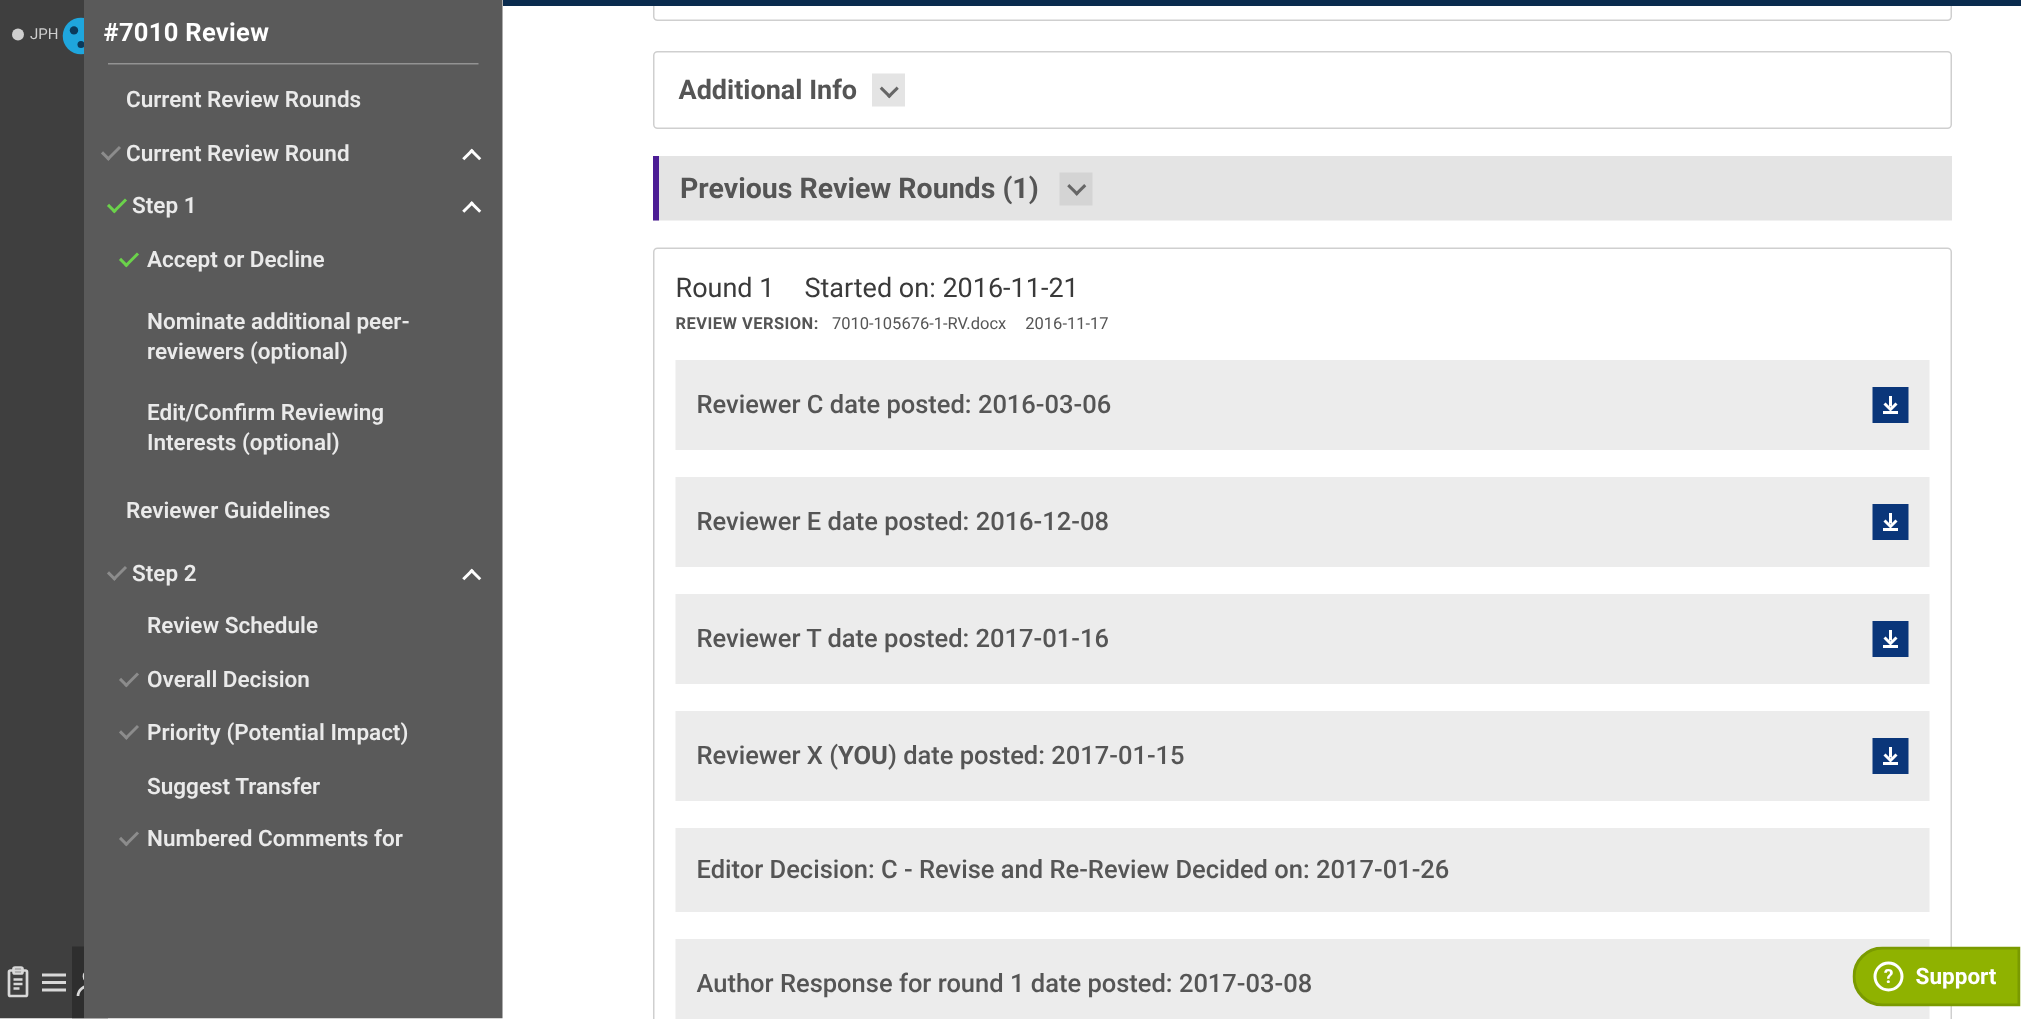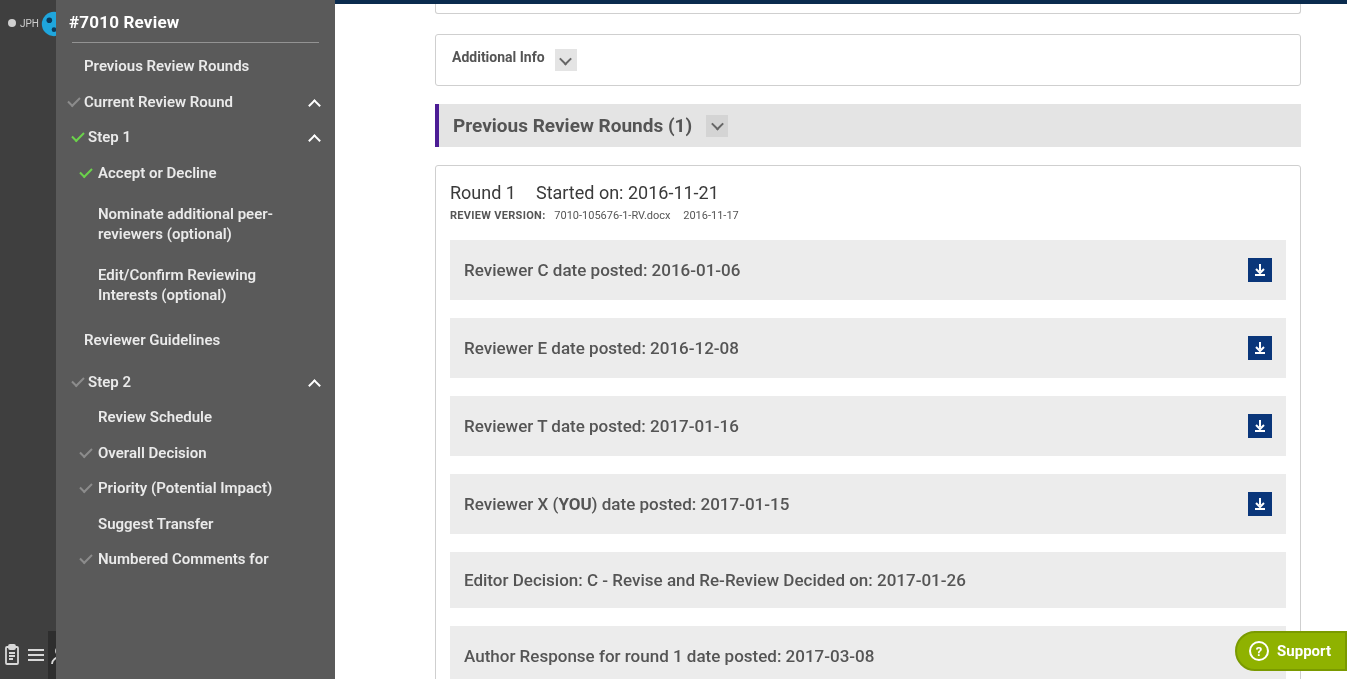--- a/index.html
+++ b/index.html
@@ -113,25 +113,25 @@
   .top-line { height: 4px; background: #0a2b4e; margin-left: -100px; margin-right: -46px; }
   .panel {
     border: 1px solid #cfcfcf;
     border-radius: 3px;
     background: #fff;
     margin-top: 20px;
   }
   .panel.ghost { height: 10px; border-top: none; border-radius: 0 0 3px 3px; margin-top: 0; }
   .panel-head {
     padding: 14px 16px;
-    font-size: 14px;
+    font-size: 18px;
     font-weight: 700;
     color: #555;
     display: flex;
-    align-items: flex-start;
+    align-items: flex-end;
     gap: 10px;
   }
   .panel-head .chev {
     width: 22px; height: 22px;
     background: #e4e4e4;
     display: inline-flex; align-items: center; justify-content: center;
   }
   .panel-head .chev::before {
     content: "";
     width: 7px; height: 7px;
@@ -277,21 +277,21 @@
             <path d="M4 21c0-4 4-7 8-7s8 3 8 7"></path>
           </svg>
       </div>
     </div>
   </div>
 
   <div class="side">
     <h1>#7010 Review</h1>
     <div class="divider"></div>
 
-    <div class="nav-item sub">Previous Review Rounds</div>
+    <div class="nav-item sub">Current Review Rounds</div>
 
     <div class="nav-item sub check expandable">Current Review Round</div>
 
     <div class="nav-item step check green expandable">Step 1</div>
 
     <div class="nav-item deeper check green">Accept or Decline</div>
 
     <div class="nav-item deeper" style="padding-top:14px">Nominate additional peer-reviewers (optional)</div>
 
     <div class="nav-item deeper" style="padding-top:14px">Edit/Confirm Reviewing Interests (optional)</div>
@@ -332,21 +332,21 @@
       <div class="round-head">
         <span>Round 1</span><span class="gapspan"></span><span>Started on: 2016-11-21</span>
       </div>
       <div class="rv-line">
         <strong>REVIEW VERSION:</strong>
         <span class="file">7010-105676-1-RV.docx</span>
         <span>2016-11-17</span>
       </div>
 
       <div class="row">
-        <span>Reviewer C date posted: 2016-01-06</span>
+        <span>Reviewer C date posted: 2016-03-06</span>
         <span class="dl">
             <svg viewBox="0 0 12 12">
               <path d="M6 0v7M2 5l4 4 4-4M1 11h10" stroke="#fff" stroke-width="2" fill="none"></path>
             </svg>
           </span>
       </div>
 
       <div class="row">
         <span>Reviewer E date posted: 2016-12-08</span>
         <span class="dl">

